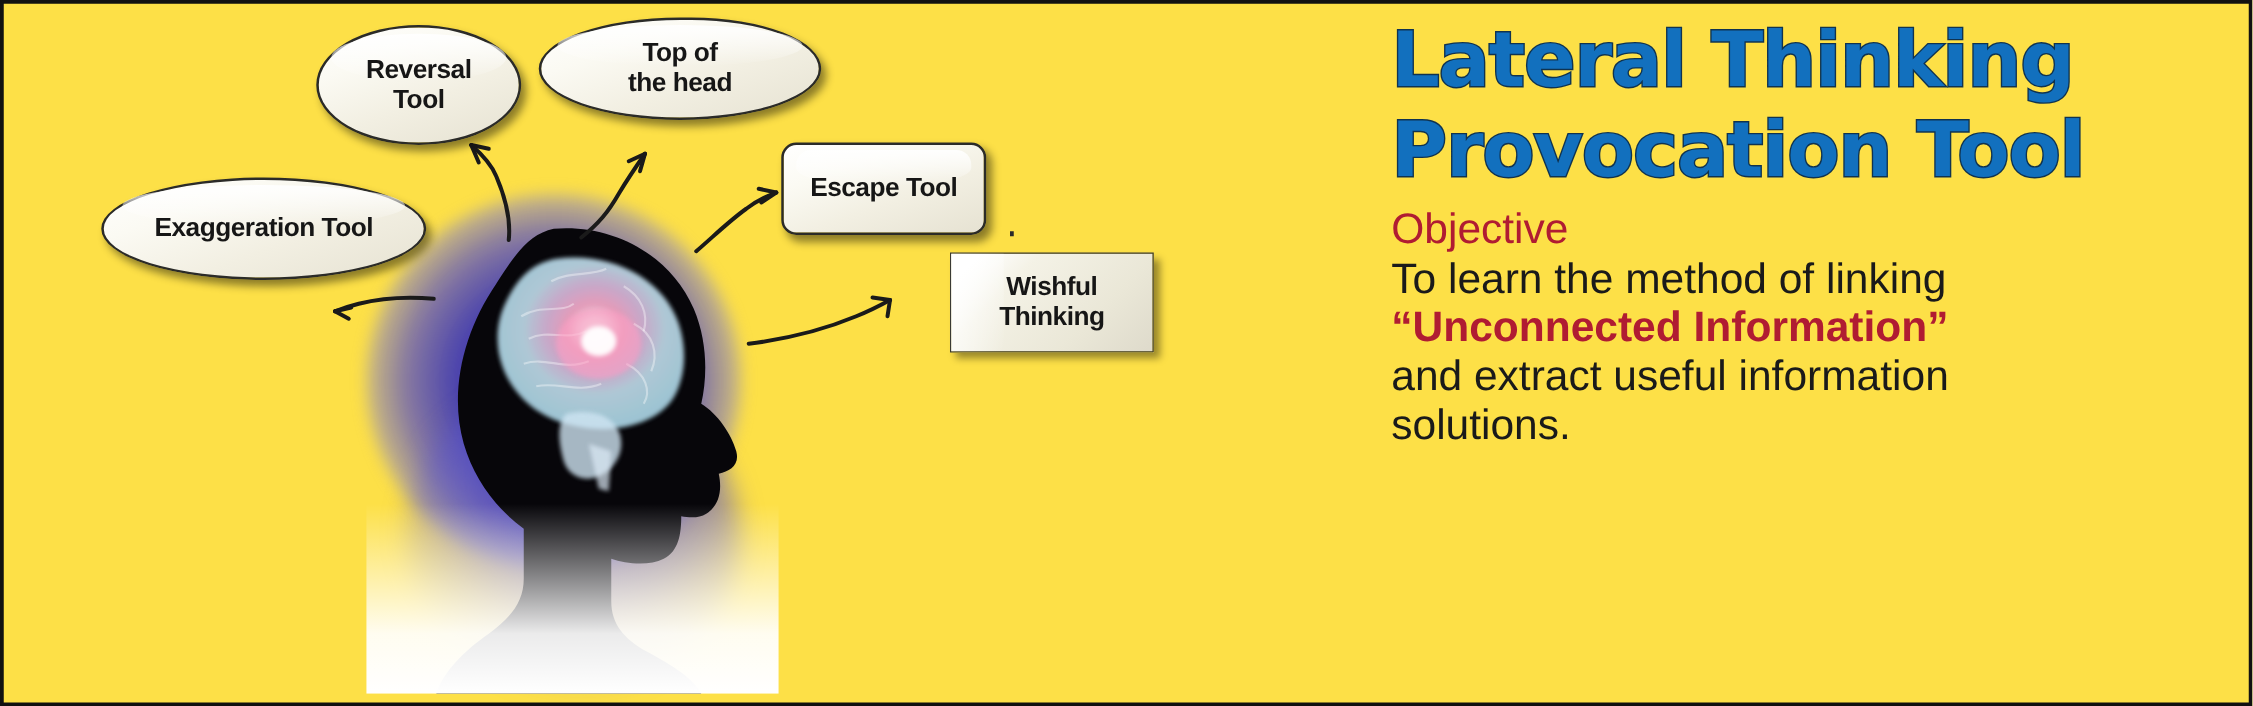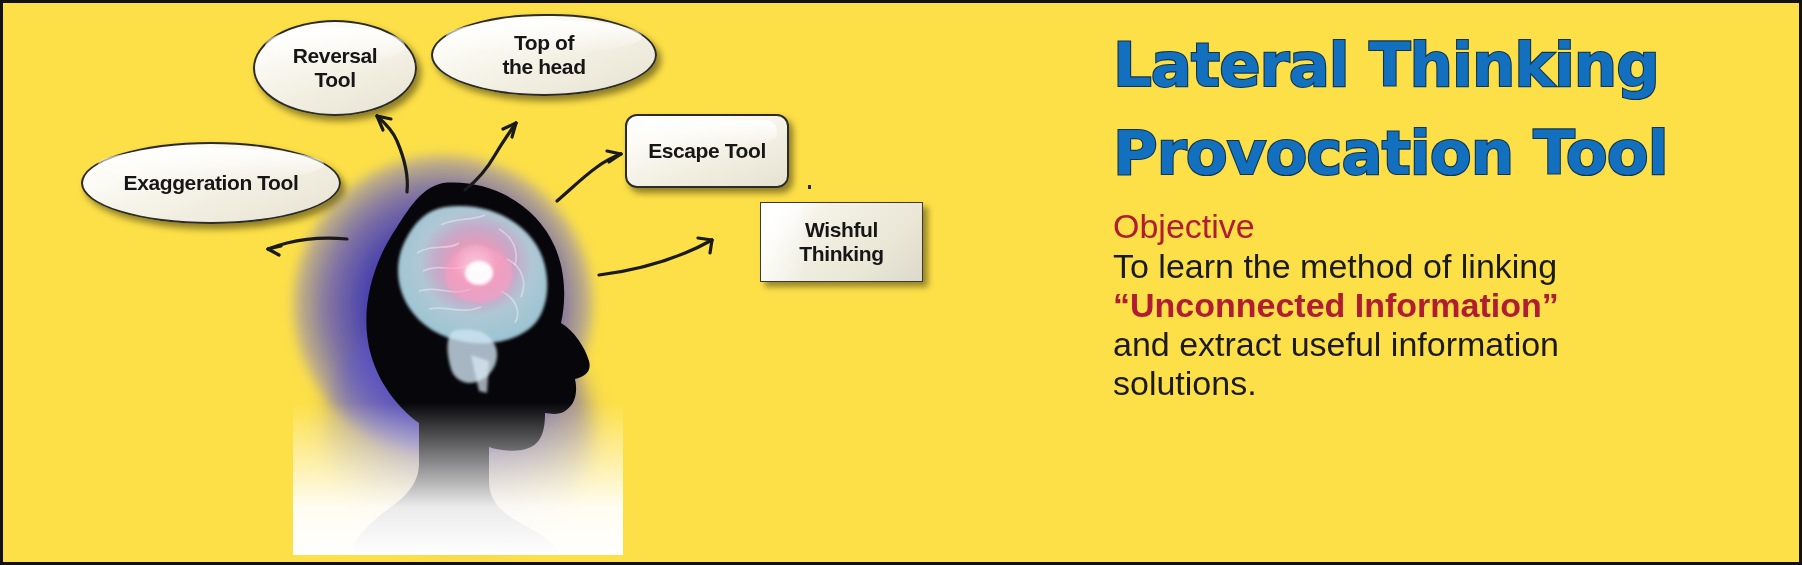--- a/index.html
+++ b/index.html
@@ -173,27 +173,27 @@
     font-family: "DejaVu Sans", sans-serif;
     font-weight: bold;
     font-size: 61px;
     line-height: 1.18;
     color: #1270be;
     letter-spacing: -1px;
     -webkit-text-stroke: 2.2px #10334f;
     paint-order: stroke fill;
     margin: 0 0 6px 0;
   }
-  .title-line { display: block; white-space: nowrap; margin-top: 16px; }
+  .title-line { display: block; white-space: nowrap; }
 
   .objective-label {
     font-family: "Liberation Sans", sans-serif;
     font-size: 34px;
     color: #b01c32;
-    margin-top: 20px;
+    margin-top: 9px;
     line-height: 1.05;
   }
   .body-text {
     font-family: "Liberation Sans", sans-serif;
     font-size: 34px;
     color: #1a1a1a;
     line-height: 1.155;
     margin-top: 2px;
   }
   .body-line { display: block; white-space: nowrap; }

